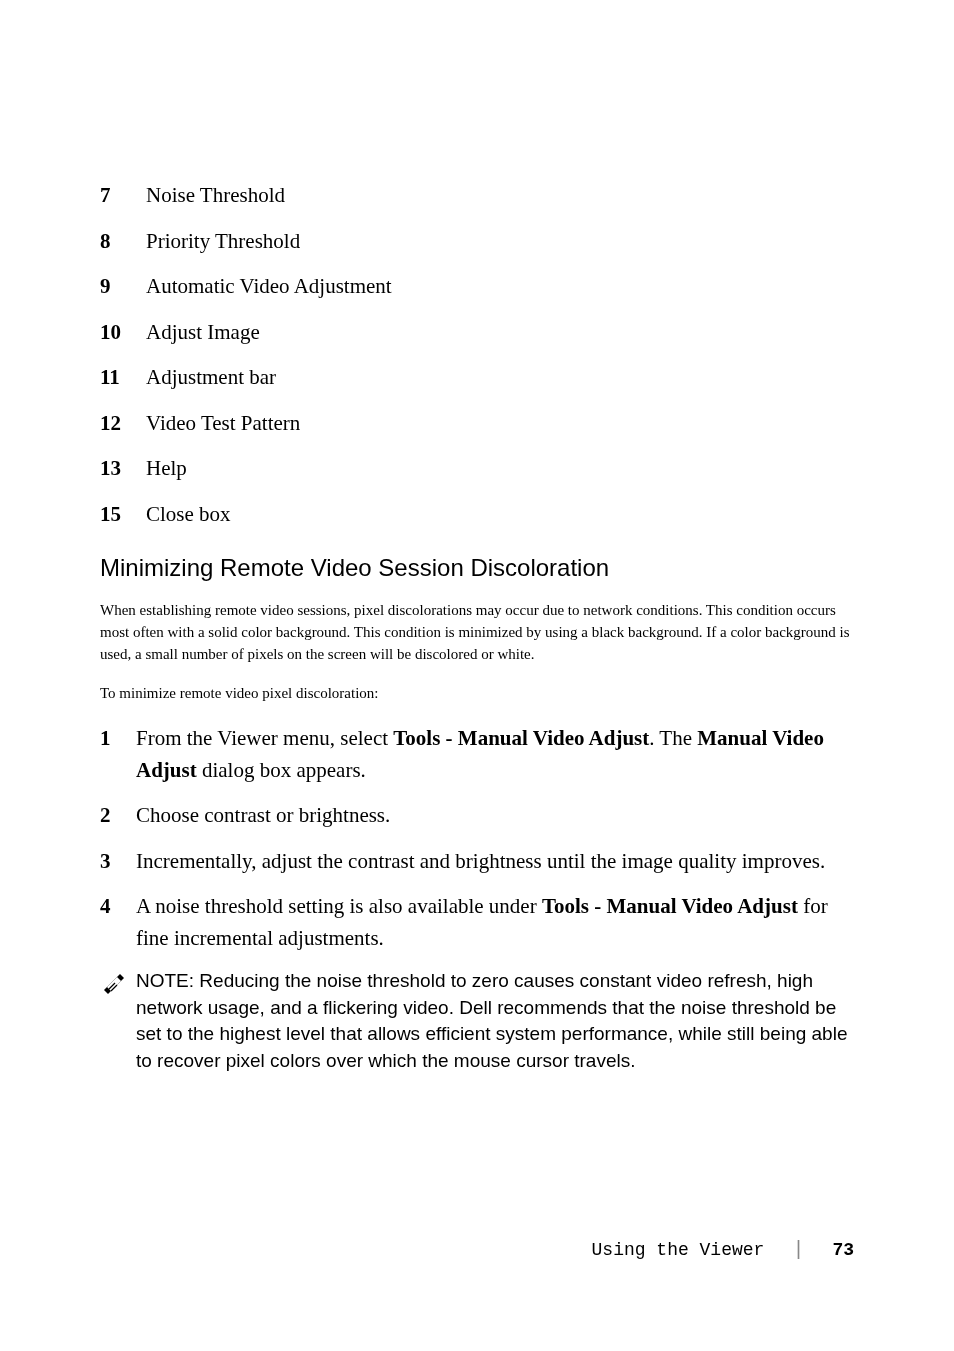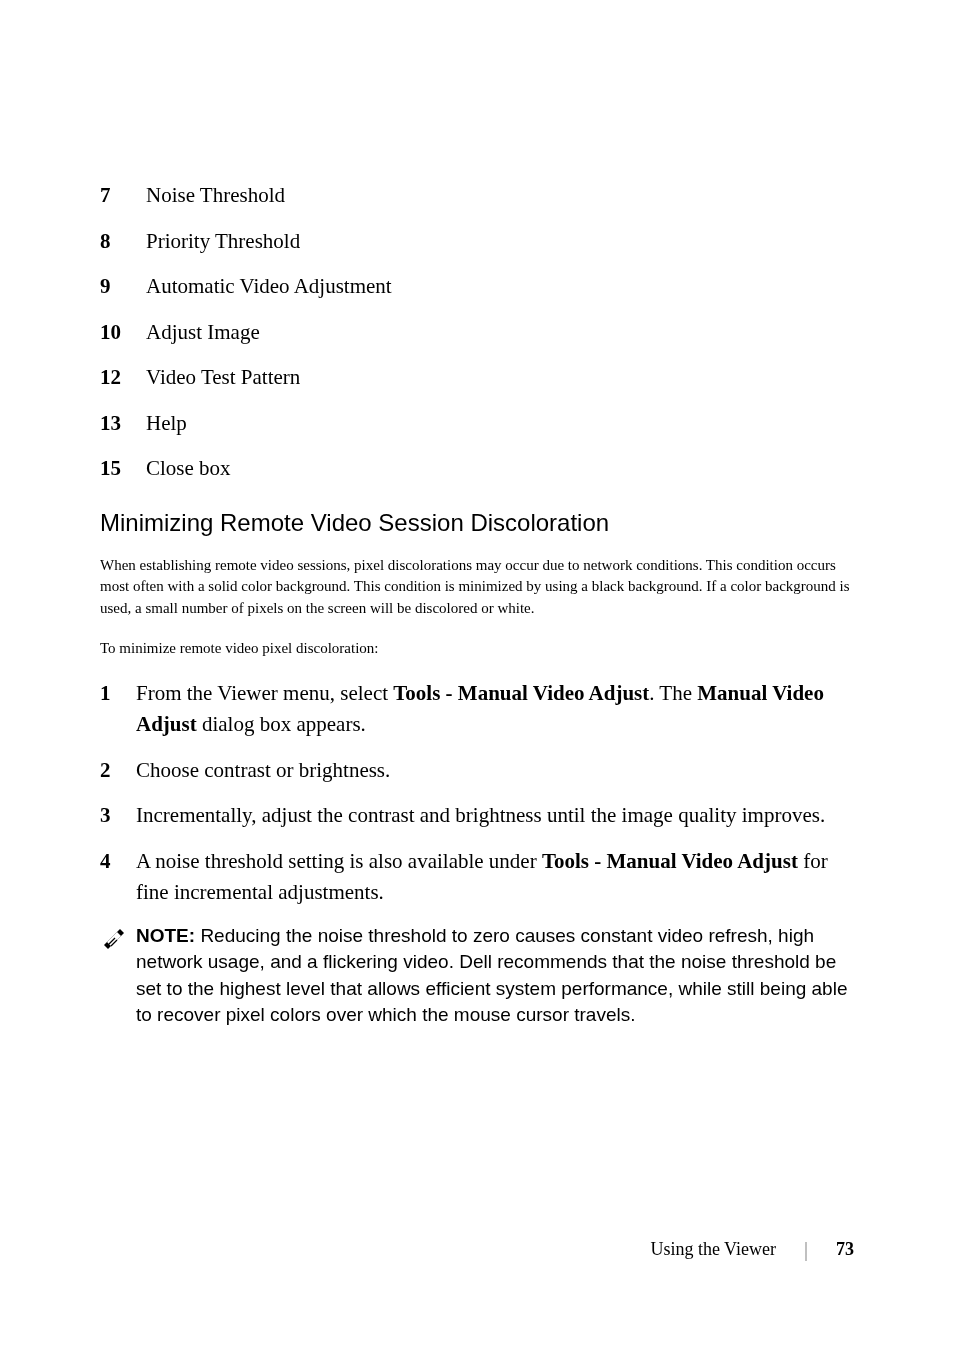--- a/index.html
+++ b/index.html
@@ -61,26 +61,26 @@
     flex-shrink: 0;
     margin-right: 8px;
     margin-top: 2px;
   }
   .note-text {
     font-family: Arial, Helvetica, sans-serif;
     font-size: 19px;
     line-height: 1.4;
     flex: 1;
   }
-  .note-text .note-label { font-weight: bold; }
+  .note-text .note-label { font-weight: normal; }
   .footer {
     position: absolute;
     bottom: 90px;
     right: 100px;
-    font-family: Liberation Serif, serif;
+    font-family: Liberation Mono, monospace;
     font-size: 18px;
     display: flex;
     align-items: center;
   }
   .footer .sep {
     margin: 0 28px;
     color: #888;
     font-size: 20px;
   }
   .footer .page { font-weight: bold; }
@@ -97,20 +97,24 @@
       <span class="num">8</span>
       <span class="txt">Priority Threshold</span>
     </li>
   <li>
       <span class="num">9</span>
       <span class="txt">Automatic Video Adjustment</span>
     </li>
   <li>
       <span class="num">10</span>
       <span class="txt">Adjust Image</span>
+    </li>
+  <li>
+      <span class="num">11</span>
+      <span class="txt">Adjustment bar</span>
     </li>
   <li>
       <span class="num">12</span>
       <span class="txt">Video Test Pattern</span>
     </li>
   <li>
       <span class="num">13</span>
       <span class="txt">Help</span>
     </li>
   <li>

